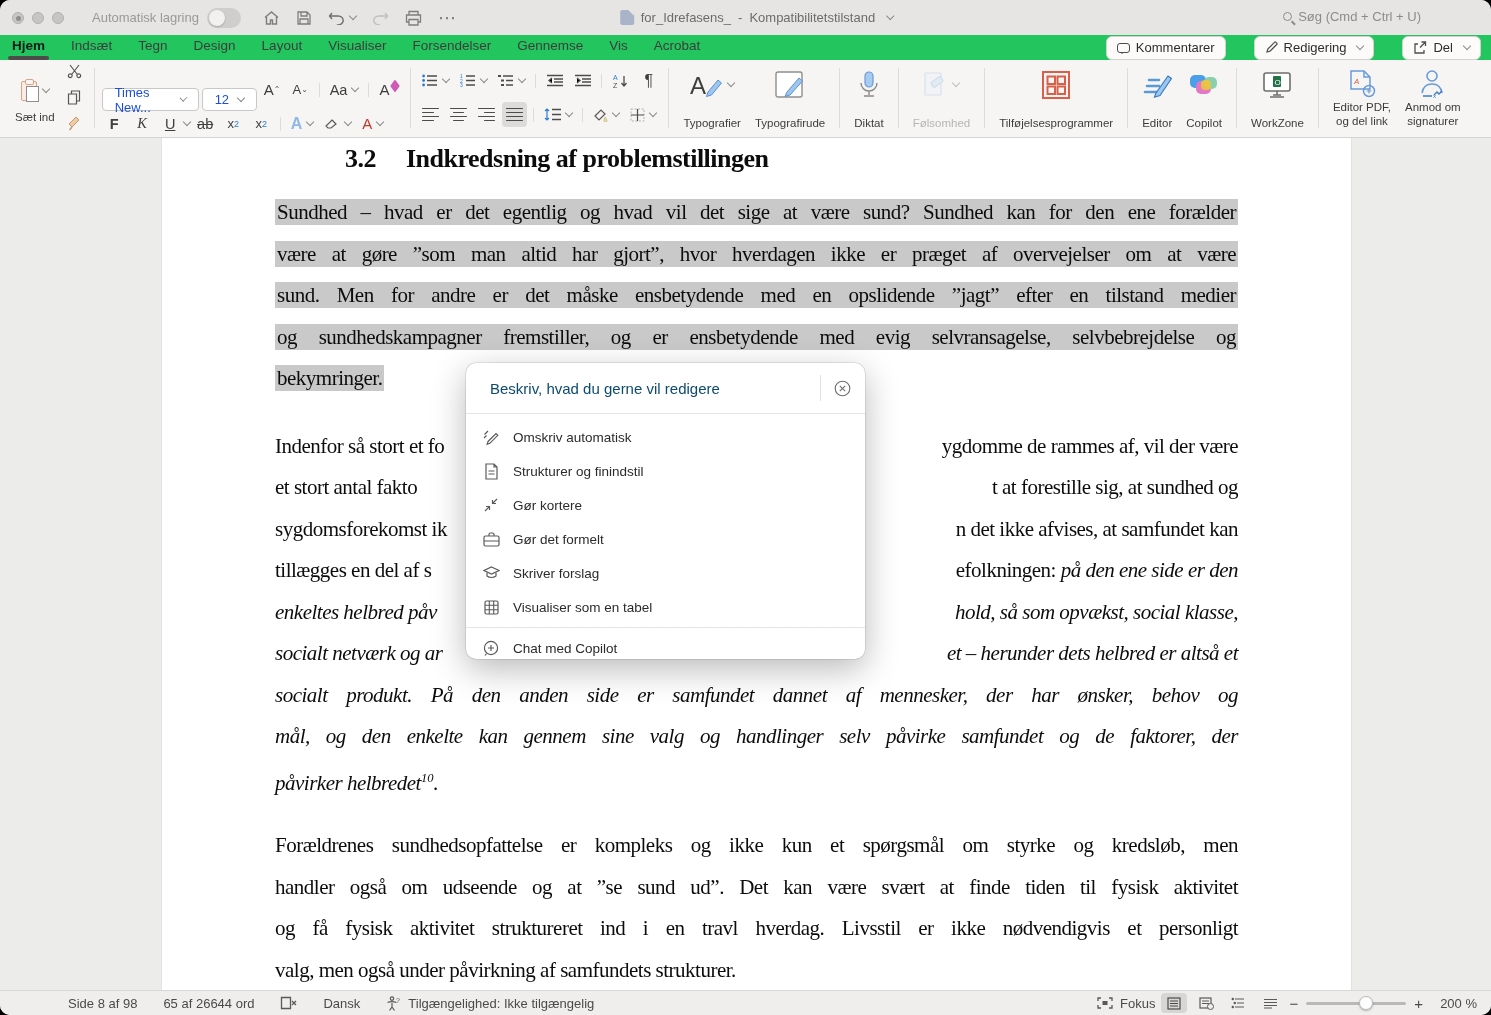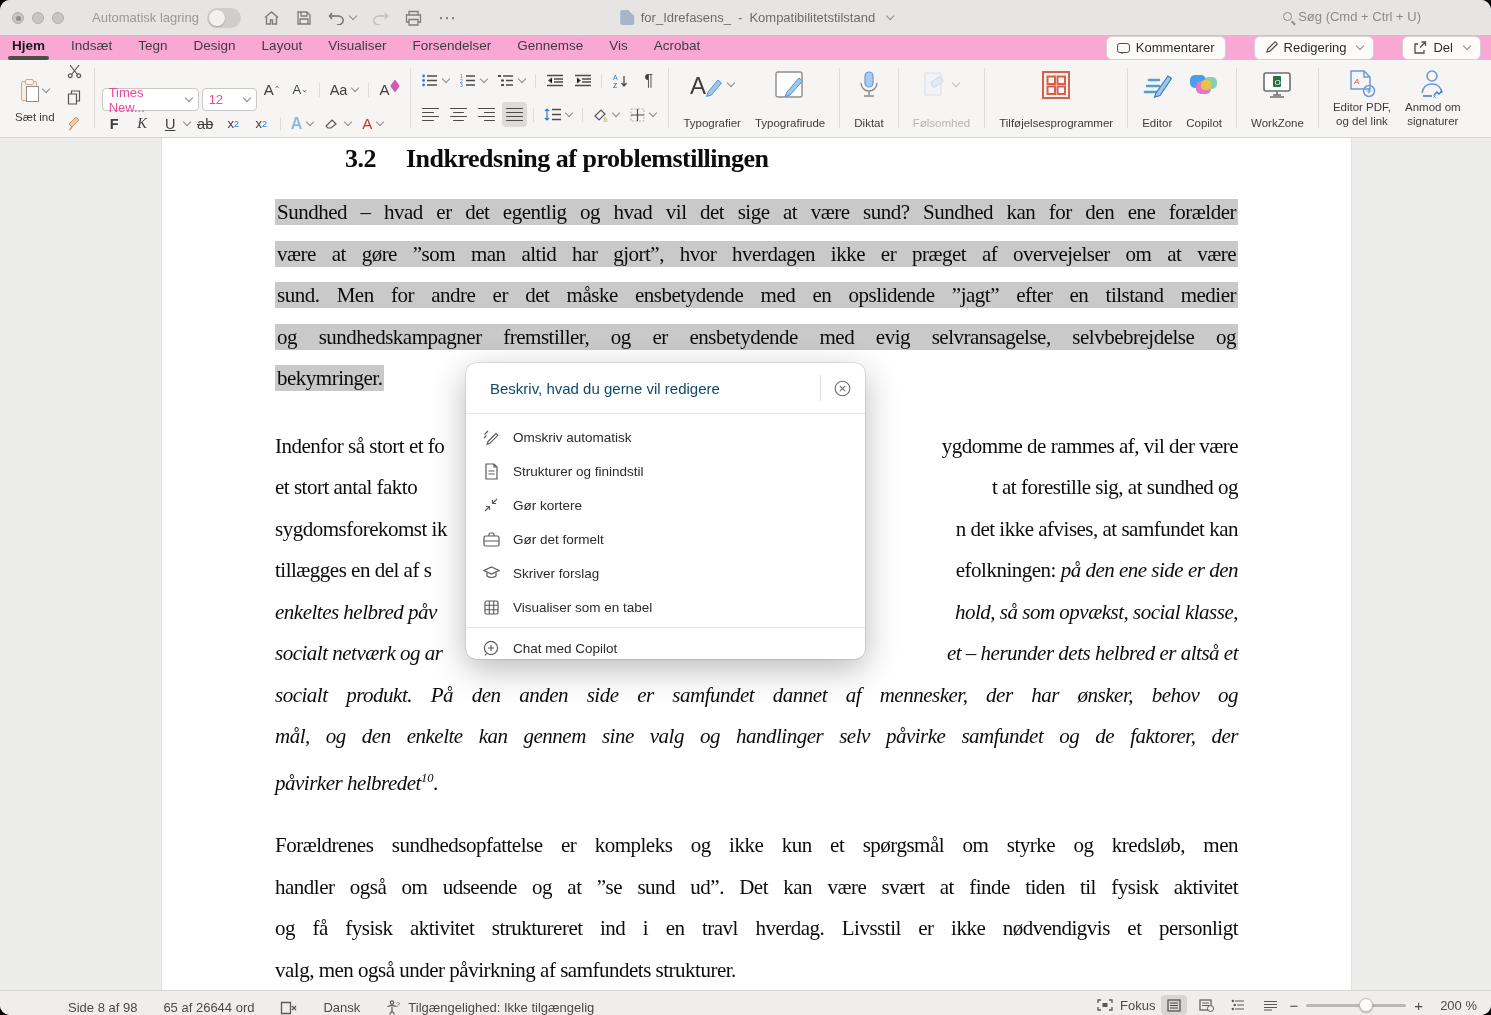--- a/index.html
+++ b/index.html
@@ -21,42 +21,42 @@
   .tbi svg { display:block; }
   .cv { width:6px; height:6px; border-right:1.4px solid #8b8a89; border-bottom:1.4px solid #8b8a89; transform:rotate(45deg); display:inline-block; margin-left:5px; margin-top:-4px; }
   .doc-title { position:absolute; left:50%; top:0; height:35px; transform:translateX(-46%); display:flex; align-items:center; gap:7px; font-size:13px; color:#6d6c6b; }
   .wicon { width:14px; height:15px; background:#a9b4c9; border-radius:2px; position:relative; }
   .wicon::after { content:""; position:absolute; right:0; top:0; border:3px solid #e6e5e4; border-left-color:transparent; border-bottom-color:transparent; }
   .search { position:absolute; right:70px; top:9px; display:flex; align-items:center; gap:6px; color:#8d8c8b; font-size:13px; }
   .mag { width:9px; height:9px; border:1.6px solid #8d8c8b; border-radius:50%; position:relative; display:inline-block; }
   .mag::after { content:""; position:absolute; width:5px; height:1.6px; background:#8d8c8b; transform:rotate(45deg); left:7px; top:9px; }
 
   
-  .tabsrow { height:25px; display:flex; align-items:center; justify-content:space-between; padding:0 10px 0 10px; background:#f9a8d4; }
+  .tabsrow { height:25px; display:flex; align-items:center; justify-content:space-between; padding:0 10px 0 10px; background:#22c55e; }
   .tabs { display:flex; gap:26px; align-items:center; padding-left:2px; }
   .tab { font-size:13.5px; color:#3e3d3c; position:relative; padding-bottom:4px; cursor:default; }
   .tab.active { font-weight:700; color:#1a1a1a; }
   .tab.active::after { content:""; position:absolute; left:-4px; right:-4px; bottom:-3px; height:4px; border-radius:2px; background:#4d4c4b; }
   .actions { display:flex; gap:28px; align-items:center; }
   .abtn { height:24px; background:#fcfbfa; border:1px solid #d2d1d0; border-radius:6px; display:flex; align-items:center; gap:6px; padding:0 10px; font-size:13px; color:#2e2d2c; }
   .bubble { width:13px; height:10px; border:1.4px solid #4f4e4d; border-radius:3px; position:relative; }
   .bubble::after { content:""; position:absolute; left:2px; bottom:-4px; border:2.5px solid transparent; border-top-color:#4f4e4d; }
 
   
   .ribbon { height:78px; background:#f6f5f4; border-bottom:1px solid #d6d5d4; display:flex; align-items:stretch; padding:5px 6px 6px 8px; }
   .vr { width:1px; background:#dddcdb; margin:3px 7px; }
   .bigbtn { display:flex; flex-direction:column; align-items:center; justify-content:space-between; padding:3px 7px 2px; font-size:11.5px; color:#3d3c3b; border-radius:5px; text-align:center; }
   .bigbtn .lbl { margin-top:3px; white-space:nowrap; }
   .lbl2 { line-height:1.2; margin-top:2px; white-space:nowrap; }
   .icbox { height:34px; display:flex; align-items:center; justify-content:center; }
   .tworow { display:flex; flex-direction:column; justify-content:space-between; padding:3px 0 4px; }
   .rrow { display:flex; align-items:center; gap:3px; }
   .sbtn { height:25px; min-width:25px; display:flex; align-items:center; justify-content:center; padding:0 4px; border-radius:4px; color:#3f3e3d; font-size:14.5px; }
   .sbtn.on { background:#dcdbda; }
-  .combo { height:23px; border:1px solid #c9c8c7; background:#fff; border-radius:4px; display:flex; align-items:center; justify-content:space-between; padding:0 6px; font-size:13px; color:#ec4899;margin-top:20px; }
+  .combo { height:23px; border:1px solid #c9c8c7; background:#fff; border-radius:4px; display:flex; align-items:center; justify-content:space-between; padding:0 12px; font-size:13px; color:#1d4ed8;margin-top:20px; }
   .letterA { font-size:15px; font-weight:400; color:#3f3e3d; }
   .subsup { font-size:13px; }
   .fx-a { color:#8fb9e8; font-size:16px; font-weight:700; }
   .pen-yellow { display:inline-block; width:16px; }
   .ubar-y { height:4px; background:#f3e74b; border-radius:1px; margin-top:1px; }
   .ubar-r { height:4px; background:#e2654f; border-radius:1px; margin-top:1px; }
   .albars { display:inline-flex; flex-direction:column; gap:2.5px; width:17px; }
   .albars i { height:1.6px; background:#4d4c4b; border-radius:1px; }
   .clip { width:16px; height:20px; border:1.5px solid #d9a489; border-radius:2px; position:relative; background:#f8ece4; }
   .clip::before { content:""; position:absolute; left:3px; top:-3px; width:7px; height:4px; border:1.5px solid #d9a489; border-radius:2px; background:#f6f5f4; }
@@ -85,21 +85,21 @@
   .cp-input { height:51px; display:flex; align-items:center; padding:0 12px 0 16px; border-bottom:1px solid #e6e5e4; }
   .cp-ph { flex:1; font-size:15px; color:#0c4a6e;margin-left:8px; }
   .cp-div { width:1px; height:26px; background:#e2e1e0; margin-right:10px; }
   .cp-close { width:22px; height:22px; display:flex; align-items:center; justify-content:center; color:#6f6e6d; }
   .cp-list { padding:6px 0 4px; }
   .cp-item { height:34px; display:flex; align-items:center; gap:13px; padding:0 16px; font-size:13.5px; color:#2c2b2a; }
   .cp-ic { width:18px; height:18px; display:flex; align-items:center; justify-content:center; color:#5b5a59; flex:none; }
   .cp-sep { height:1px; background:#e6e5e4; margin:3px 0; }
 
   
-  .statusbar { height:25px; background:#efeeed; border-top:1px solid #d8d7d6; display:flex; align-items:flex-end; font-size:13px; color:#4b4a49; padding:0 14px 0 68px; }
+  .statusbar { height:25px; background:#efeeed; border-top:1px solid #d8d7d6; display:flex; align-items:center; font-size:13px; color:#4b4a49; padding:0 14px 0 68px; }
   .sb-left { display:flex; align-items:center; gap:26px; }
   .sb-right { margin-left:auto; display:flex; align-items:center; gap:6px; }
   .sb-item { display:flex; align-items:center; gap:7px; }
   .viewbtn { width:26px; height:20px; display:flex; align-items:center; justify-content:center; border-radius:4px; color:#5a5958; }
   .viewbtn.on { background:#d7d6d5; }
   .slider { display:flex; align-items:center; gap:8px; }
   .track { width:100px; height:3px; background:#b9b8b7; border-radius:2px; position:relative; }
   .thumb { position:absolute; left:60%; top:50%; transform:translate(-50%,-50%); width:14px; height:14px; background:#fdfdfd; border:0.5px solid #bdbcbb; border-radius:50%; box-shadow:0 1px 2px rgba(0,0,0,.25); }
   .zoomtxt { width:48px; text-align:right; }
   svg.ic { display:block; }

